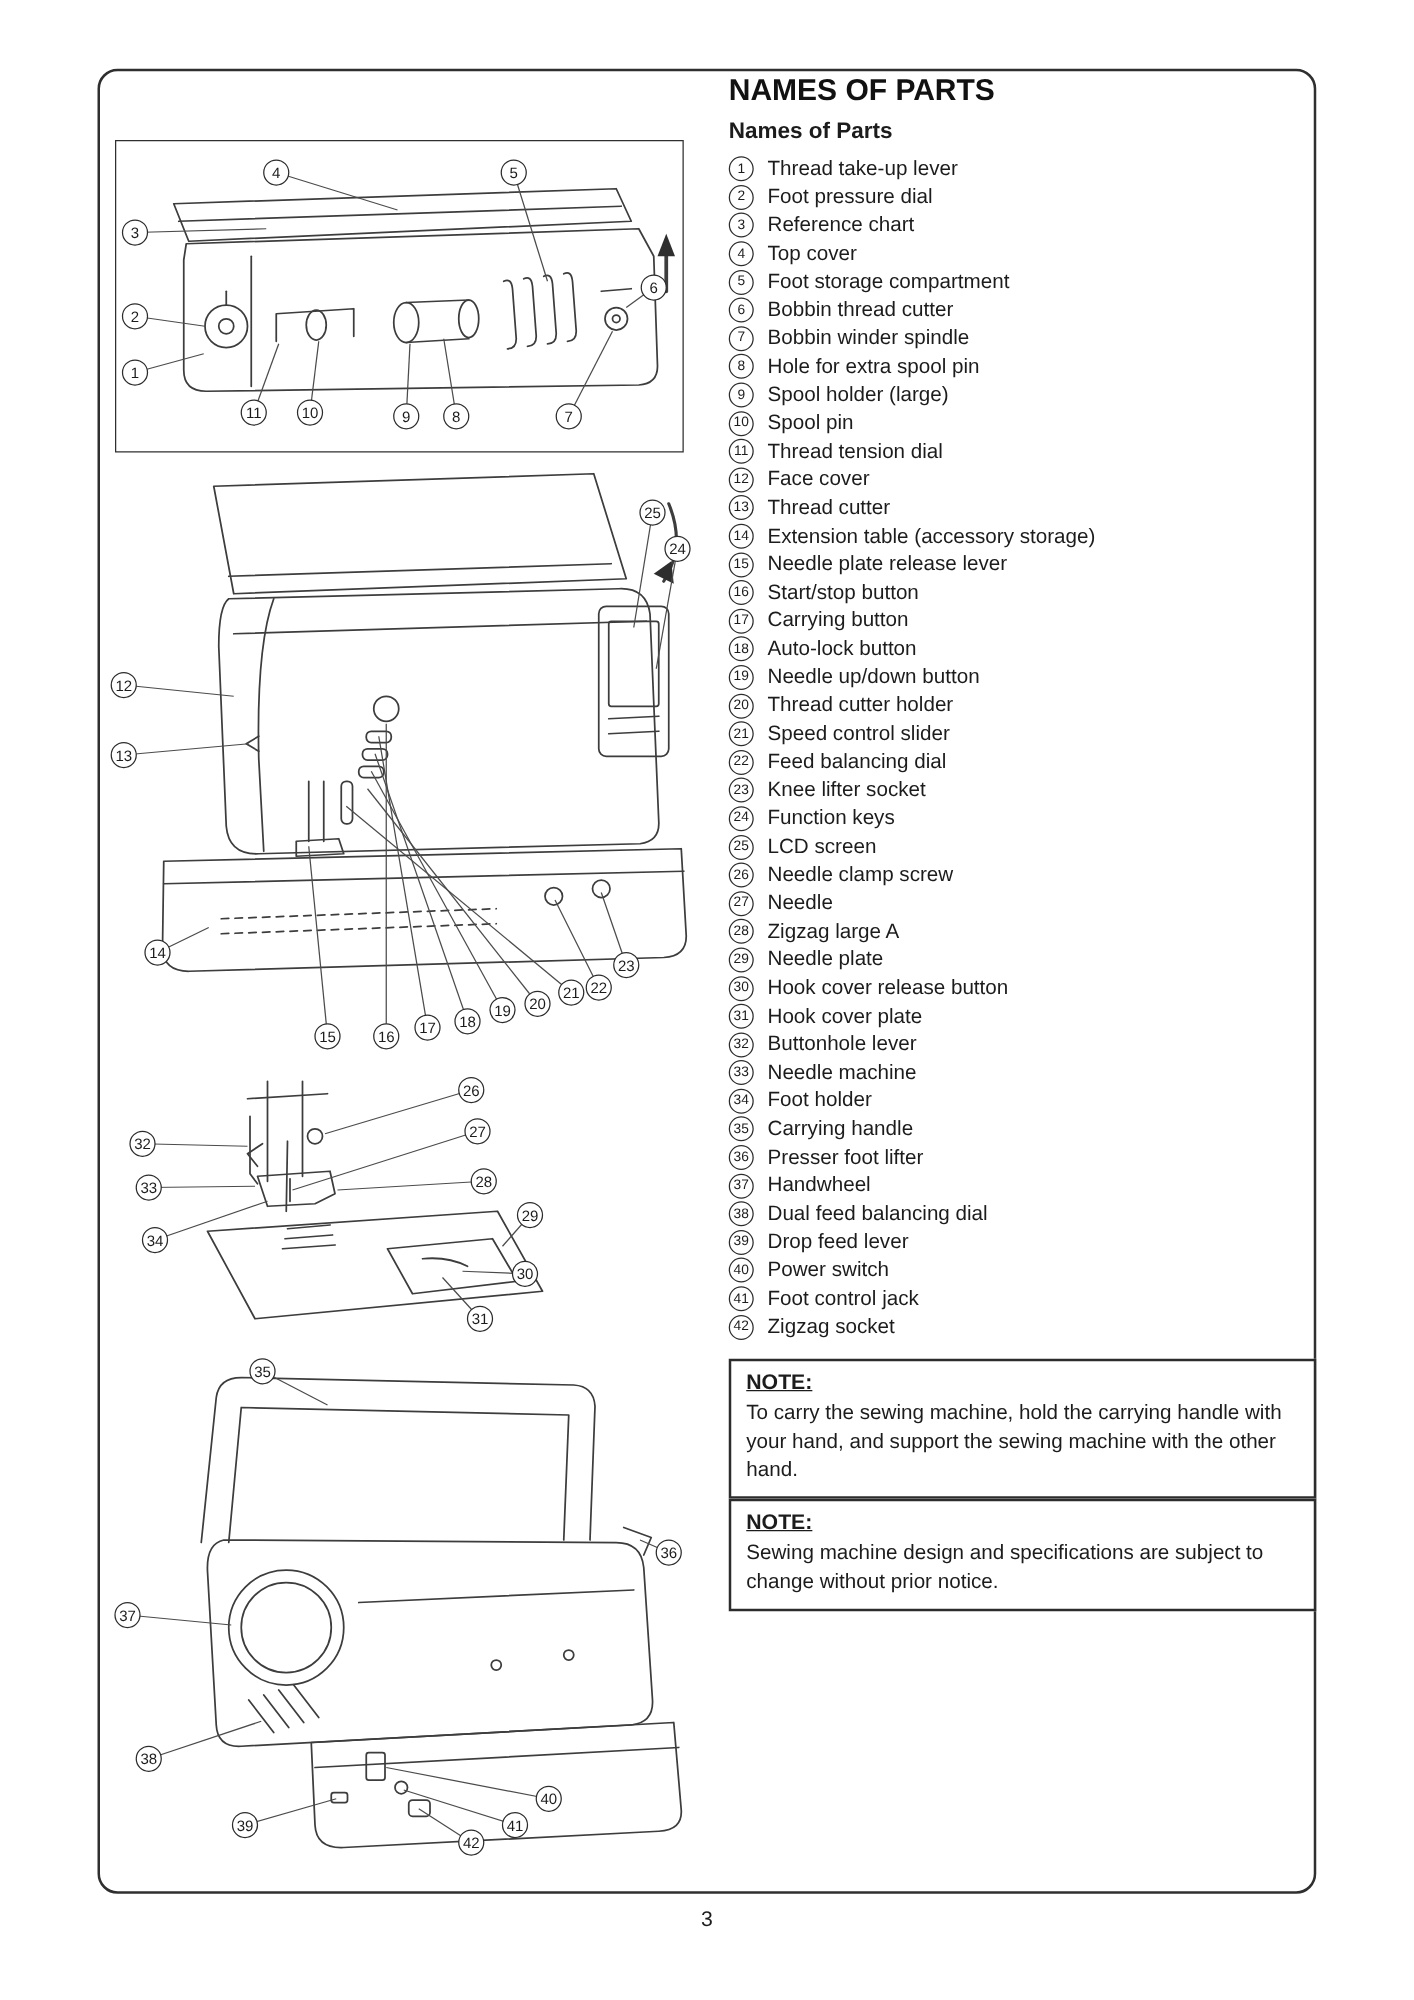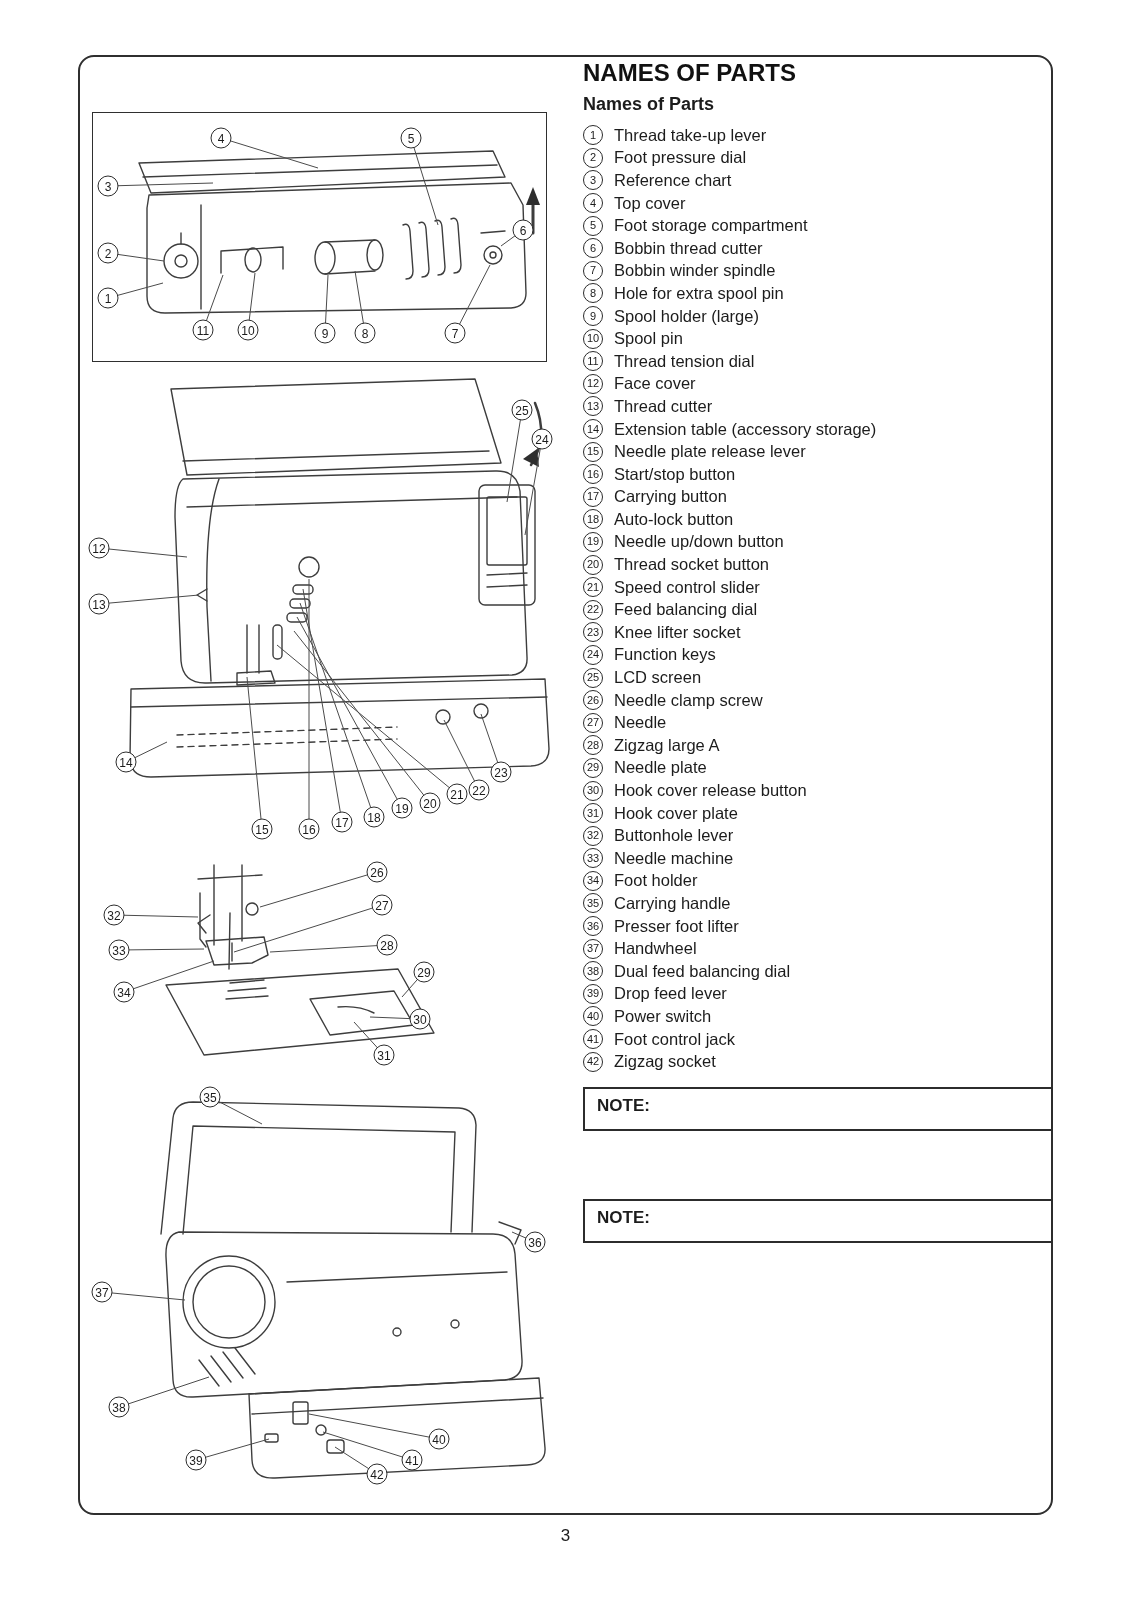--- a/index.html
+++ b/index.html
@@ -35,21 +35,21 @@
   .text-col { position:absolute; left:503px; top:2px; width:468px; }
   .title { font-size:24px; font-weight:bold; color:#111; }
   .subtitle { font-size:18px; font-weight:bold; margin-top:7px; }
   .parts { list-style:none; margin-top:9px; }
   .part-row { display:flex; align-items:center; gap:11px; height:22.6px; font-size:16.5px; }
   .part-label { white-space:nowrap; }
   .note {
     position:absolute; left:503px; width:470px;
     border:2px solid #2c2c2c; background:#fff; padding:7px 12px 10px 12px;
   }
-  .note-title { font-weight:bold; font-size:17px; margin-bottom:3px; }
+  .note-title { font-weight:bold; font-size:17px; margin-bottom:3px;text-decoration:underline; }
   .note-body { font-size:16.5px; line-height:1.38; }
   .note-1 { top:1030px; }
   .note-2 { top:1142px; }
   .page-number { position:absolute; left:0; right:0; top:1526px; text-align:center; font-size:17px; }
 </style>
 </head>
 <body>
 
 <div class="page">
   <div class="frame">
@@ -314,21 +314,21 @@
           <li class="part-row">
             <span class="circ">18</span>
             <span class="part-label">Auto-lock button</span>
           </li>
           <li class="part-row">
             <span class="circ">19</span>
             <span class="part-label">Needle up/down button</span>
           </li>
           <li class="part-row">
             <span class="circ">20</span>
-            <span class="part-label">Thread socket button</span>
+            <span class="part-label">Thread cutter holder</span>
           </li>
           <li class="part-row">
             <span class="circ">21</span>
             <span class="part-label">Speed control slider</span>
           </li>
           <li class="part-row">
             <span class="circ">22</span>
             <span class="part-label">Feed balancing dial</span>
           </li>
           <li class="part-row">
@@ -409,21 +409,23 @@
           </li>
           <li class="part-row">
             <span class="circ">42</span>
             <span class="part-label">Zigzag socket</span>
           </li>
         </ol>
     </div>
 
     <div class="note note-1">
       <div class="note-title">NOTE:</div>
+      <div class="note-body">To carry the sewing machine, hold the carrying handle with your hand, and support the sewing machine with the other hand.</div>
     </div>
     <div class="note note-2">
       <div class="note-title">NOTE:</div>
+      <div class="note-body">Sewing machine design and specifications are subject to change without prior notice.</div>
     </div>
 
   </div>
 
   <div class="page-number">3</div>
 </div>
 
 </body></html>

